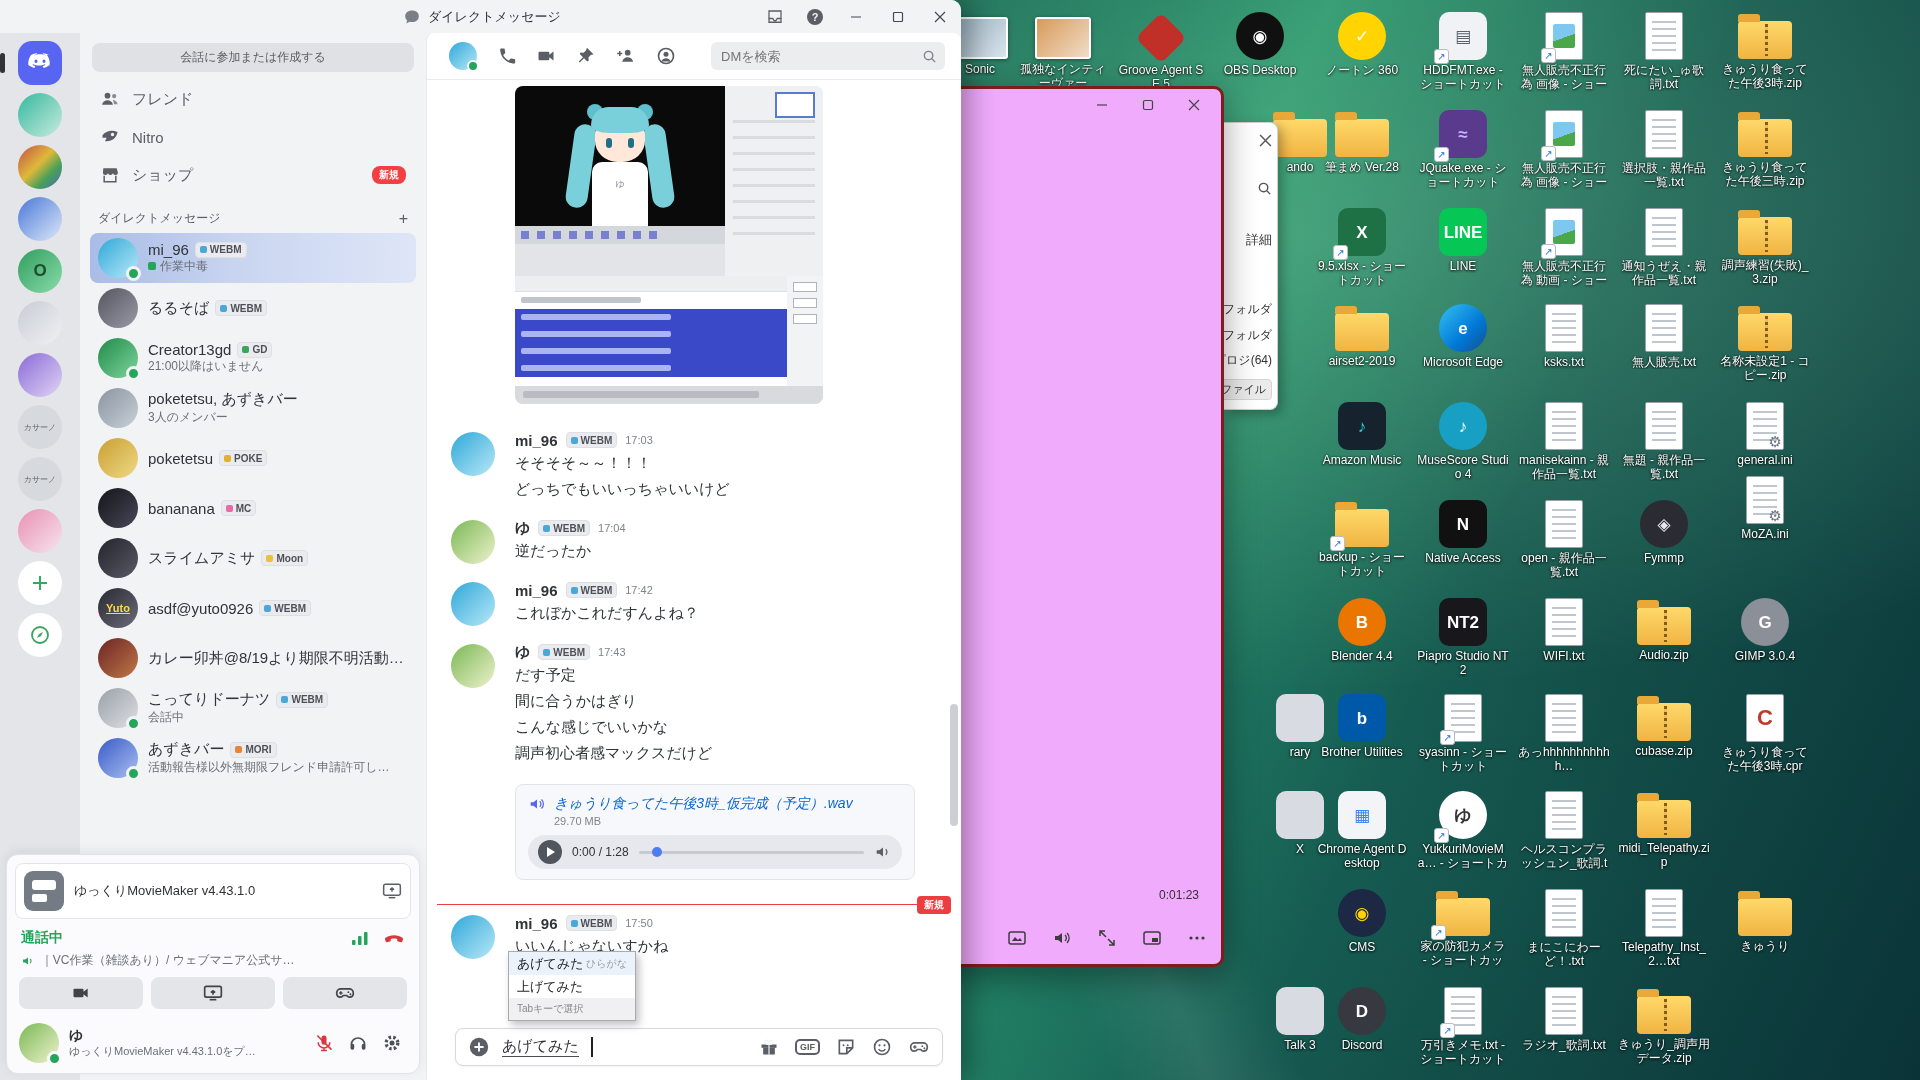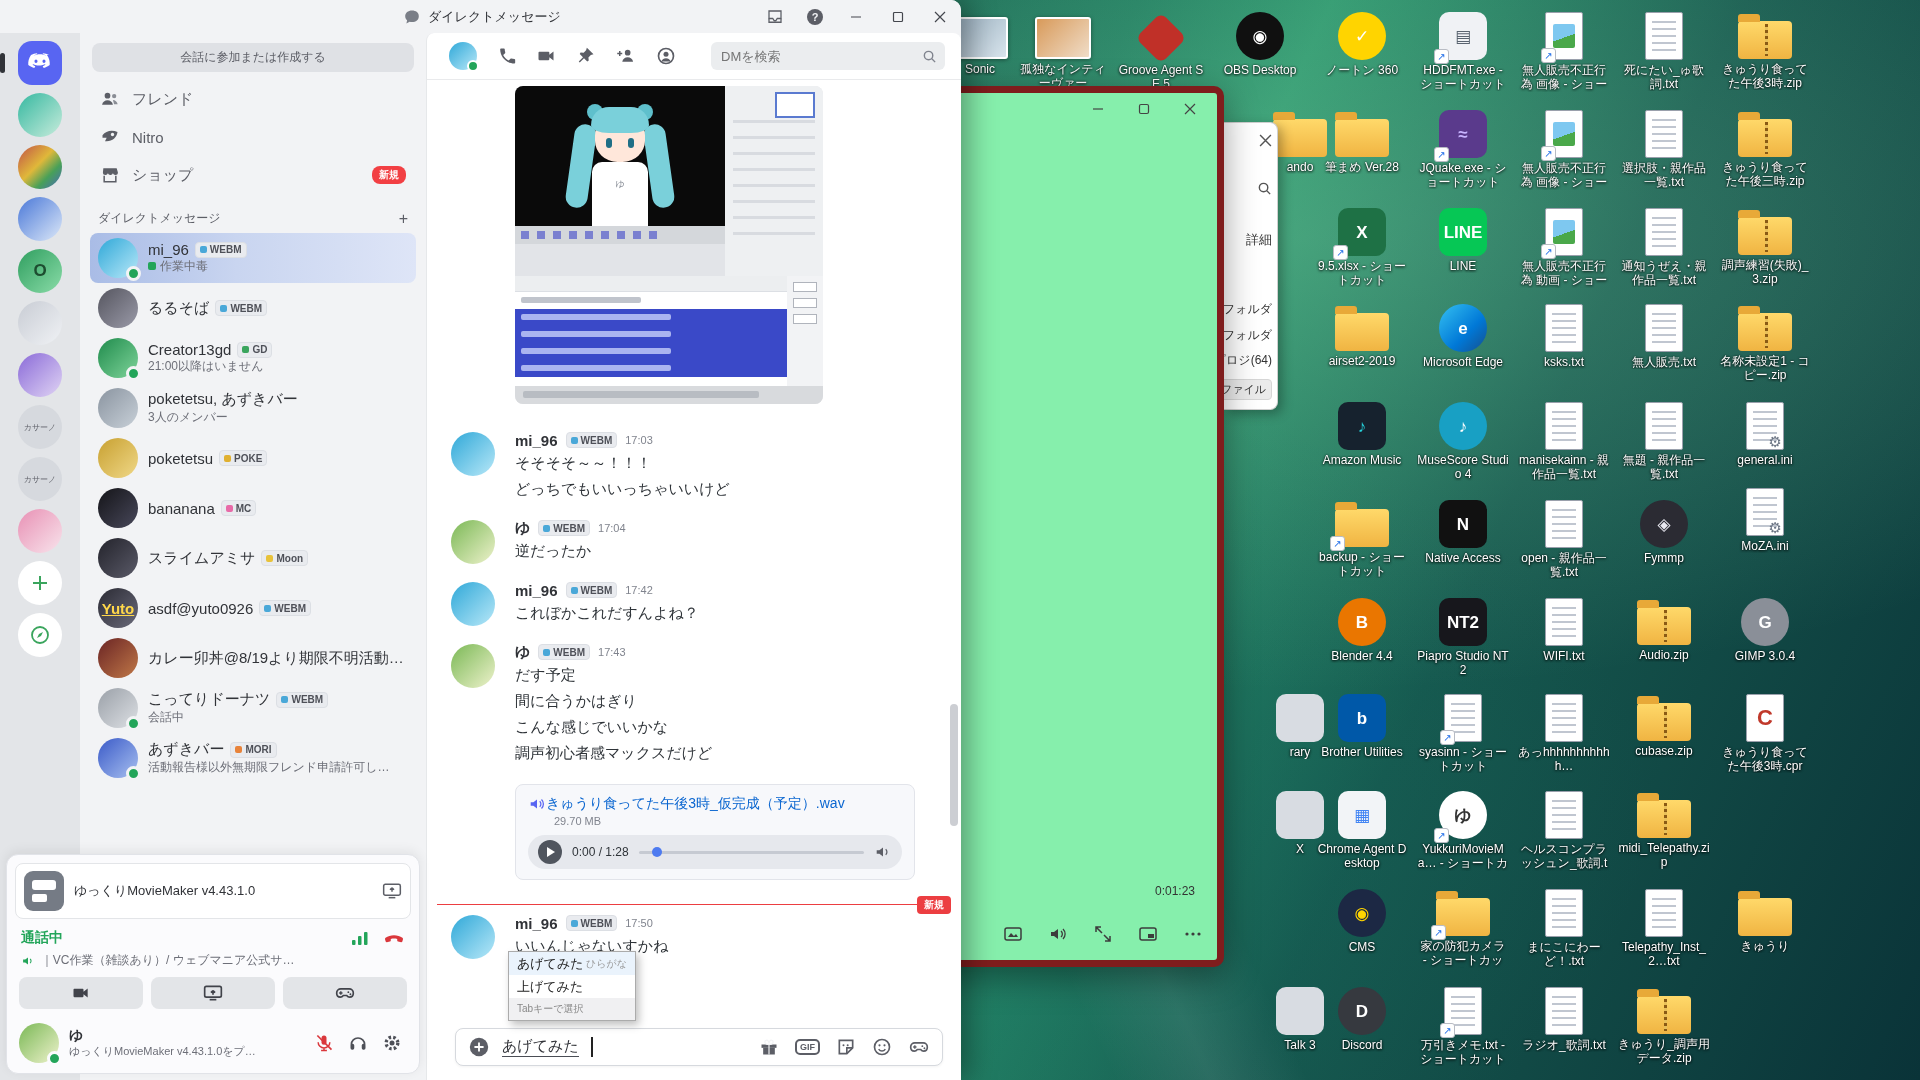--- a/index.html
+++ b/index.html
@@ -33,21 +33,21 @@
   .t-app .ic{border-radius:10px;}
   .t-appc .ic{border-radius:50%;}
   .t-diamond .ic{width:36px;height:36px;margin-top:8px;margin-bottom:7px;border-radius:7px;transform:rotate(45deg);}
   .t-photo .ic{width:56px;height:42px;margin-top:5px;border:2px solid #fff;border-radius:3px;box-shadow:0 1px 4px rgba(0,0,0,.4);}
   .sc{display:none;position:absolute;left:-5px;bottom:-4px;width:15px;height:15px;background:#fff;
     border:1px solid #b8bcc4;border-radius:3px;font-size:10px;line-height:13px;color:#1a6ae8;text-align:center;}
   .sc::before{content:"↗";}
   .dicon.shortcut .sc{display:block;}
 
   
-  .winA{position:absolute;left:700px;top:86px;width:524px;height:881px;background:#86efac;border:7px solid #7f1d1d;
+  .winA{position:absolute;left:700px;top:86px;width:524px;height:881px;background:#f0abfc;border:3px solid #7f1d1d;
     border-radius:10px;box-shadow:0 10px 34px rgba(0,0,0,.38);z-index:5;}
   .wa-controls{position:absolute;top:0;right:4px;display:flex;}
   .wa-btn{width:46px;height:32px;display:flex;align-items:center;justify-content:center;color:#444;}
   .wa-time{position:absolute;right:22px;bottom:62px;font-size:12px;color:#333;}
   .wa-bar{position:absolute;right:14px;bottom:16px;display:flex;gap:25px;align-items:center;color:#3c3c3c;}
 
   
   .winB{position:absolute;left:1224px;top:122px;width:54px;height:288px;background:#fff;border:1px solid #cfcfcf;border-left:none;
     border-radius:0 8px 8px 0;box-shadow:4px 4px 12px rgba(0,0,0,.3);z-index:4;overflow:hidden;}
   .wb-item{position:absolute;right:5px;white-space:nowrap;font-size:12px;color:#333;}
@@ -86,21 +86,21 @@
     display:flex;align-items:center;justify-content:center;}
   .nav-row{flex:none;height:38px;margin:0 10px;padding:0 10px;border-radius:8px;display:flex;align-items:center;gap:12px;
     color:#5c5e66;font-size:15px;}
   .nav-badge{margin-left:auto;background:#f23f43;color:#fff;font-size:10px;font-weight:700;border-radius:8px;padding:2px 7px;}
   .section-row{flex:none;display:flex;align-items:center;padding:16px 18px 6px;font-size:12px;color:#5c5e66;}
   .section-row .plus{margin-left:auto;font-size:16px;line-height:1;color:#5c5e66;}
   .dm-list{flex:1;overflow:hidden;padding:0 10px;}
   .dm-row{height:50px;display:flex;align-items:center;gap:10px;padding:0 8px;border-radius:8px;}
   .dm-row.sel{background:linear-gradient(90deg,#a9bce6,#c9d5f0 45%,#dee5f7);}
   .dm-avatar{position:relative;width:40px;height:40px;border-radius:50%;flex:none;display:flex;align-items:center;justify-content:center;}
-  .avtxt{font-size:15px;font-weight:700;color:#ffd84a;text-decoration:underline;}
+  .avtxt{font-size:11px;font-weight:700;color:#ffd84a;text-decoration:underline;}
   .presence{display:none;position:absolute;right:-3px;bottom:-3px;width:15px;height:15px;border-radius:50%;
     background:#23a55a;border:3px solid #f2f3f5;}
   .presence.on{display:block;}
   .dm-main{display:flex;flex-direction:column;justify-content:center;min-width:0;}
   .dm-name-row{display:flex;align-items:center;gap:6px;min-width:0;}
   .dm-name{font-size:15px;color:#313338;white-space:nowrap;overflow:hidden;text-overflow:ellipsis;}
   .tagpill{flex:none;display:inline-flex;align-items:center;gap:3px;background:#e9ebef;border:1px solid #dcdfe4;
     border-radius:4px;padding:0 4px;height:16px;font-size:10px;font-weight:700;color:#4e5058;}
   .tagpill::before{content:"";width:7px;height:7px;border-radius:2px;background:var(--bc,#8a9aaa);}
   .dm-status{font-size:12px;color:#6d6f78;white-space:nowrap;overflow:hidden;text-overflow:ellipsis;max-width:250px;}
@@ -172,21 +172,21 @@
   .mgroup{position:relative;padding:0 24px 0 88px;margin-top:26px;}
   .mgroup.tight{margin-top:16px;}
   .mgroup.last{margin-top:8px;}
   .mavatar{position:absolute;left:24px;top:2px;width:44px;height:44px;border-radius:50%;}
   .mhead{display:flex;align-items:center;gap:8px;height:20px;}
   .mauthor{font-size:15px;font-weight:600;color:#313338;}
   .mtime{font-size:11px;color:#80848e;}
   .mline{font-size:15px;line-height:26px;color:#2e3338;}
 
   .audio-card{margin:18px 24px 0 88px;width:400px;border:1px solid #e2e4ea;background:#f7f8fb;border-radius:8px;padding:10px 12px;}
-  .audio-top{display:flex;align-items:center;min-width:0;}
+  .audio-top{display:flex;align-items:center;gap:8px;min-width:0;font-style:italic;}
   .audio-name{font-size:14px;color:#0b66d0;white-space:nowrap;overflow:hidden;text-overflow:ellipsis;}
   .audio-size{margin:2px 0 8px 26px;font-size:11px;color:#80848e;}
   .audio-player{height:34px;background:#e6e8ed;border-radius:20px;display:flex;align-items:center;gap:10px;padding:0 10px;}
   .play-btn{flex:none;width:24px;height:24px;border-radius:50%;background:#50555e;position:relative;}
   .play-btn::before{content:"";position:absolute;left:9px;top:7px;border-left:8px solid #fff;border-top:5px solid transparent;border-bottom:5px solid transparent;}
   .audio-time{font-size:12px;color:#2e3338;flex:none;}
   .audio-track{flex:1;height:3px;border-radius:2px;background:#c6cad2;position:relative;}
   .audio-dot{position:absolute;left:6%;top:-4px;width:10px;height:10px;border-radius:50%;background:#4e7bf0;}
 
   .new-div{position:relative;border-top:1px solid #ec3e41;margin:24px 18px 0 10px;}
@@ -484,21 +484,21 @@
         </div>
 
         <div class="dicon t-appc" style="left: 1618px; top: 500px;">
           <span class="ic" style="background: rgb(43, 43, 51);">
             <span class="glyph" style="color: rgb(232, 232, 240);">◈</span>
 
           </span>
           <span class="dlabel">Fymmp</span>
         </div>
 
-        <div class="dicon t-ini" style="left: 1719px; top: 488px;">
+        <div class="dicon t-ini" style="left: 1719px; top: 476px;">
           <span class="ic">
             
             
           </span>
           <span class="dlabel">MoZA.ini</span>
         </div>
 
         <div class="dicon t-appc" style="left: 1316px; top: 598px;">
           <span class="ic" style="background: rgb(234, 118, 0);">
             <span class="glyph" style="color: rgb(255, 255, 255);">B</span>

